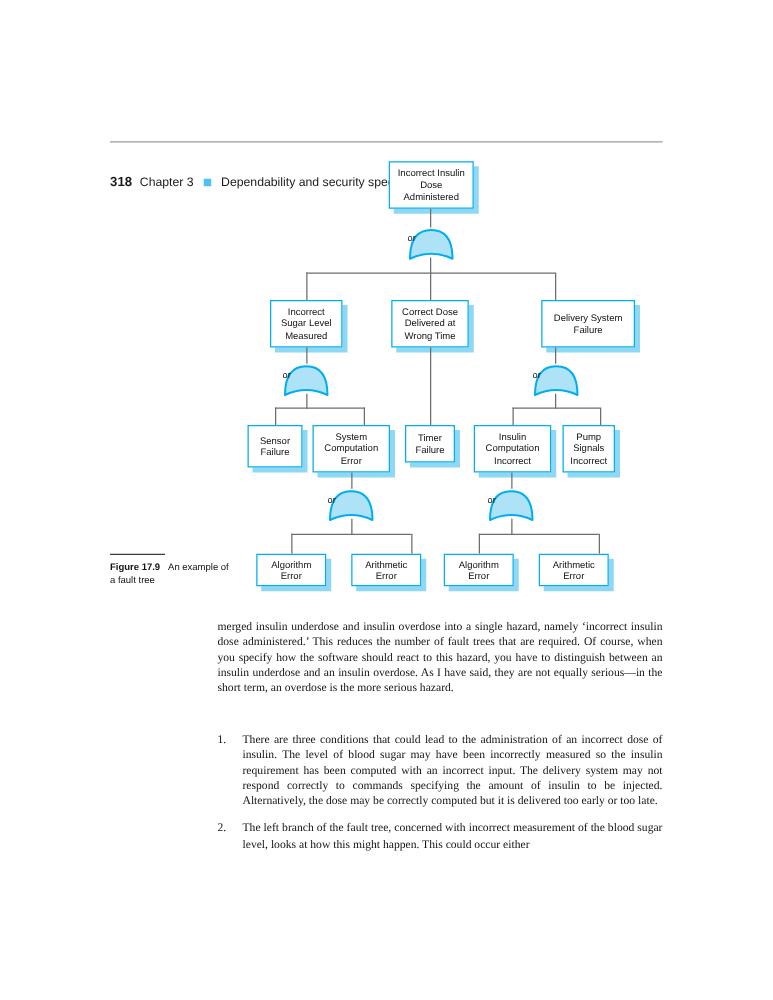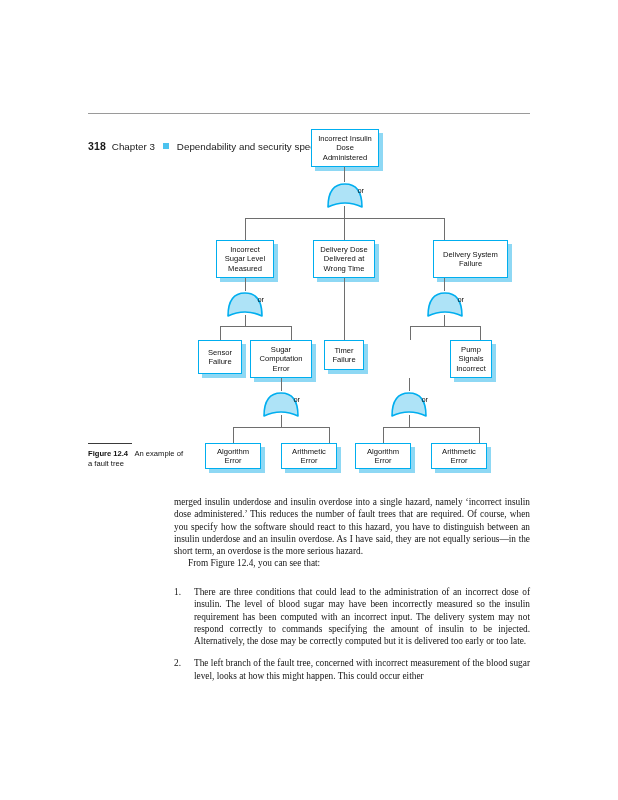--- a/index.html
+++ b/index.html
@@ -52,21 +52,21 @@
     box-sizing:border-box;
     padding:2px 3px;
   }
   .node span{display:block;}
 
   
   .gate{position:absolute;width:38px;height:26px;}
   .gate svg{display:block;width:38px;height:26px;}
   .gate .lbl{
     position:absolute;left:0;top:4px;width:38px;
-    text-align:right;
+    text-align:left;
     font-family:"Liberation Sans", sans-serif;
     font-size:7.4px;color:#111;
     pointer-events:none;
   }
 
   
   .ln{position:absolute;background:#6e6e6e;}
   .lnv{width:1px;}
   .lnh{height:1px;}
 
@@ -132,21 +132,21 @@
     <div class="ln lnv" style="left:344px;top:206px;height:13px;"></div>
     <div class="ln lnh" style="left:245px;top:218px;width:199px;"></div>
     <div class="ln lnv" style="left:245px;top:218px;height:22px;"></div>
     <div class="ln lnv" style="left:344px;top:218px;height:22px;"></div>
     <div class="ln lnv" style="left:444px;top:218px;height:22px;"></div>
 
     <div class="node" style="left:216px;top:240px;width:58px;height:38px;">
       <span>Incorrect Sugar Level Measured</span>
     </div>
     <div class="node" style="left:313px;top:240px;width:62px;height:38px;">
-      <span>Delivery Dose Delivered at Wrong Time</span>
+      <span>Correct Dose Delivered at Wrong Time</span>
     </div>
     <div class="node" style="left:433px;top:240px;width:75px;height:38px;">
       <span>Delivery System Failure</span>
     </div>
 
     <div class="ln lnv" style="left:245px;top:278px;height:13px;"></div>
     <div class="gate" style="left:226px;top:291px;">
       <svg viewBox="0 0 38 26" xmlns="http://www.w3.org/2000/svg">
         <path d="M2 25 Q2 2 19 2 Q36 2 36 25 Q19 17 2 25 Z" fill="#aee3f7" stroke="#00aeef" stroke-width="1.6" stroke-linejoin="round"></path>
       </svg>
@@ -168,24 +168,27 @@
     </div>
     <div class="ln lnv" style="left:444px;top:315px;height:12px;"></div>
     <div class="ln lnh" style="left:410px;top:326px;width:70px;"></div>
     <div class="ln lnv" style="left:410px;top:326px;height:14px;"></div>
     <div class="ln lnv" style="left:480px;top:326px;height:14px;"></div>
 
     <div class="node" style="left:198px;top:340px;width:44px;height:34px;">
       <span>Sensor Failure</span>
     </div>
     <div class="node" style="left:250px;top:340px;width:62px;height:38px;">
-      <span>Sugar Computation Error</span>
+      <span>System Computation Error</span>
     </div>
     <div class="node" style="left:324px;top:340px;width:40px;height:30px;">
       <span>Timer Failure</span>
+    </div>
+    <div class="node" style="left:379px;top:340px;width:62px;height:38px;">
+      <span>Insulin Computation Incorrect</span>
     </div>
     <div class="node" style="left:450px;top:340px;width:42px;height:38px;justify-content:center;">
       <span>Pump Signals Incorrect</span>
     </div>
 
     <div class="ln lnv" style="left:281px;top:378px;height:13px;"></div>
     <div class="gate" style="left:262px;top:391px;">
       <svg viewBox="0 0 38 26" xmlns="http://www.w3.org/2000/svg">
         <path d="M2 25 Q2 2 19 2 Q36 2 36 25 Q19 17 2 25 Z" fill="#aee3f7" stroke="#00aeef" stroke-width="1.6" stroke-linejoin="round"></path>
       </svg>
@@ -217,27 +220,26 @@
     <div class="node" style="left:355px;top:443px;width:56px;height:26px;">
       <span>Algorithm Error</span>
     </div>
     <div class="node" style="left:431px;top:443px;width:56px;height:26px;">
       <span>Arithmetic Error</span>
     </div>
   </div>
 
   <div class="caption">
     <div class="rule"></div>
-    <b>Figure 12.4</b>
+    <b>Figure 17.9</b>
     <span>&nbsp;&nbsp;</span><span>An example of a fault tree</span>
   </div>
 
   <div class="body">
     <p>merged insulin underdose and insulin overdose into a single hazard, namely ‘incorrect insulin dose administered.’ This reduces the number of fault trees that are required. Of course, when you specify how the software should react to this hazard, you have to distinguish between an insulin underdose and an insulin overdose. As I have said, they are not equally serious—in the short term, an overdose is the more serious hazard.</p>
-    <p class="indent">From Figure 12.4, you can see that:</p>
   </div>
 
   <div class="list">
     <div class="li">
       <div class="num">1.</div>
       <div class="txt">There are three conditions that could lead to the administration of an incorrect dose of insulin. The level of blood sugar may have been incorrectly measured so the insulin requirement has been computed with an incorrect input. The delivery system may not respond correctly to commands specifying the amount of insulin to be injected. Alternatively, the dose may be correctly computed but it is delivered too early or too late.</div>
     </div>
     <div class="li">
       <div class="num">2.</div>
       <div class="txt">The left branch of the fault tree, concerned with incorrect measurement of the blood sugar level, looks at how this might happen. This could occur either</div>

